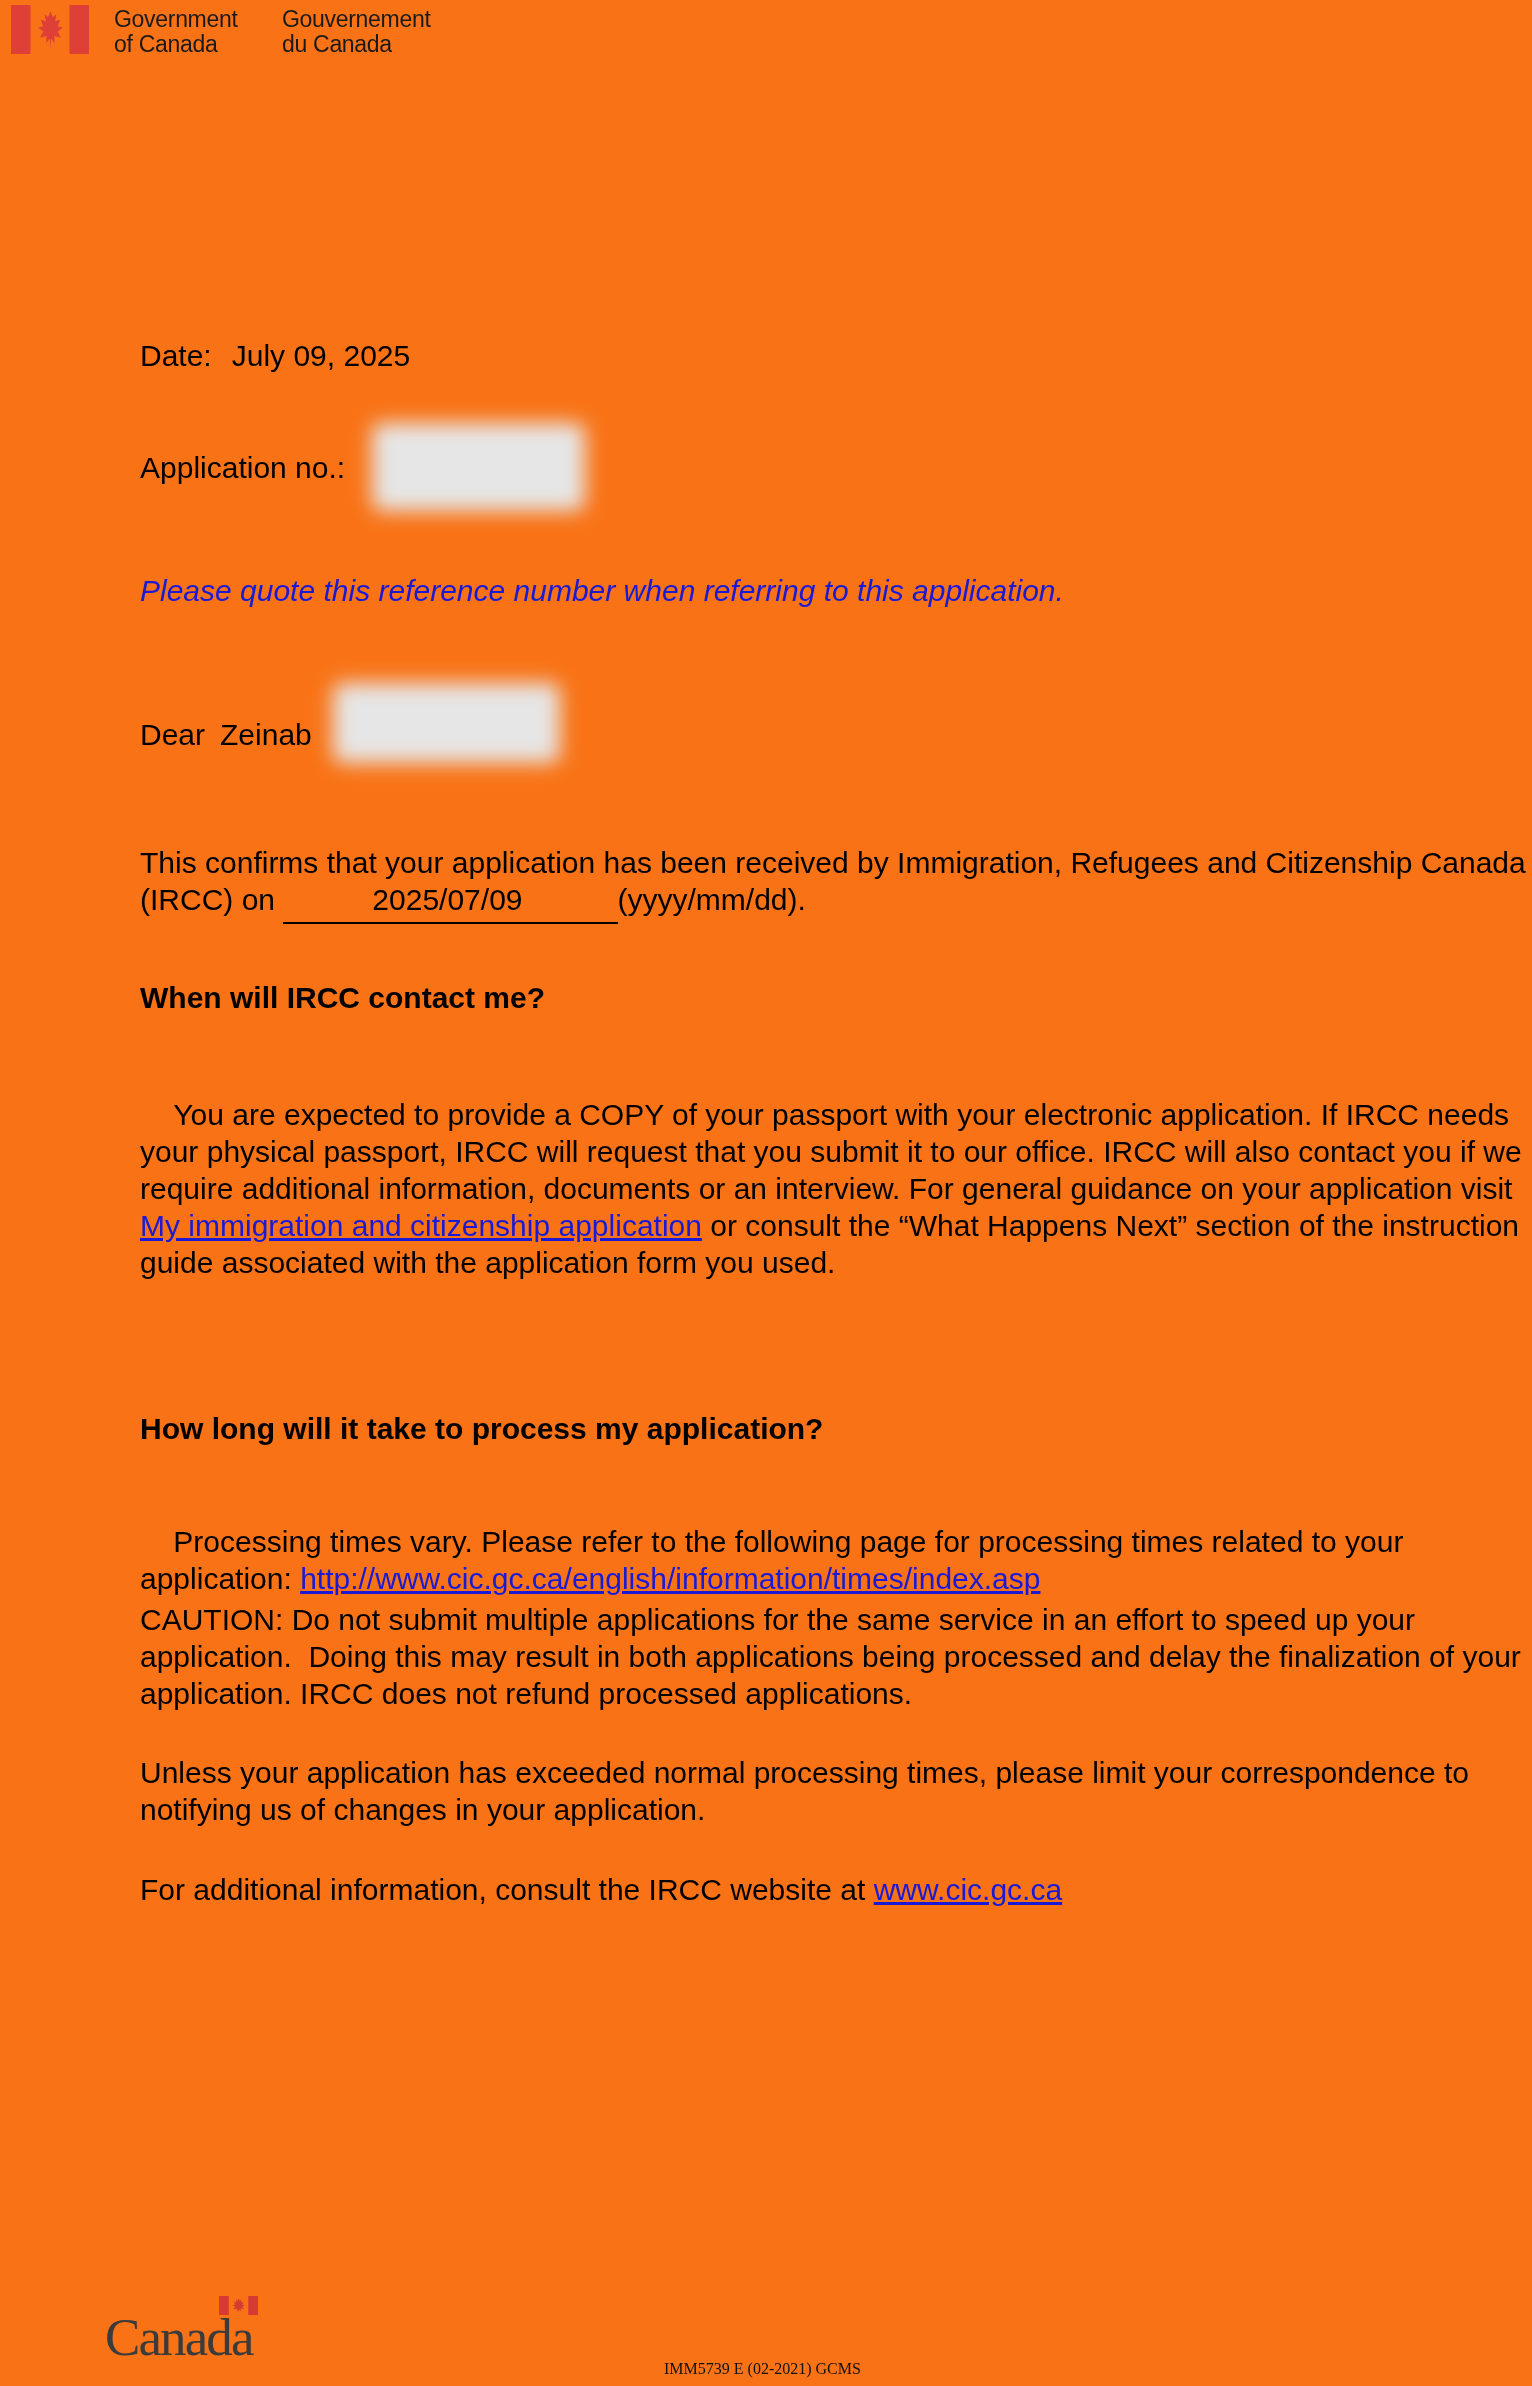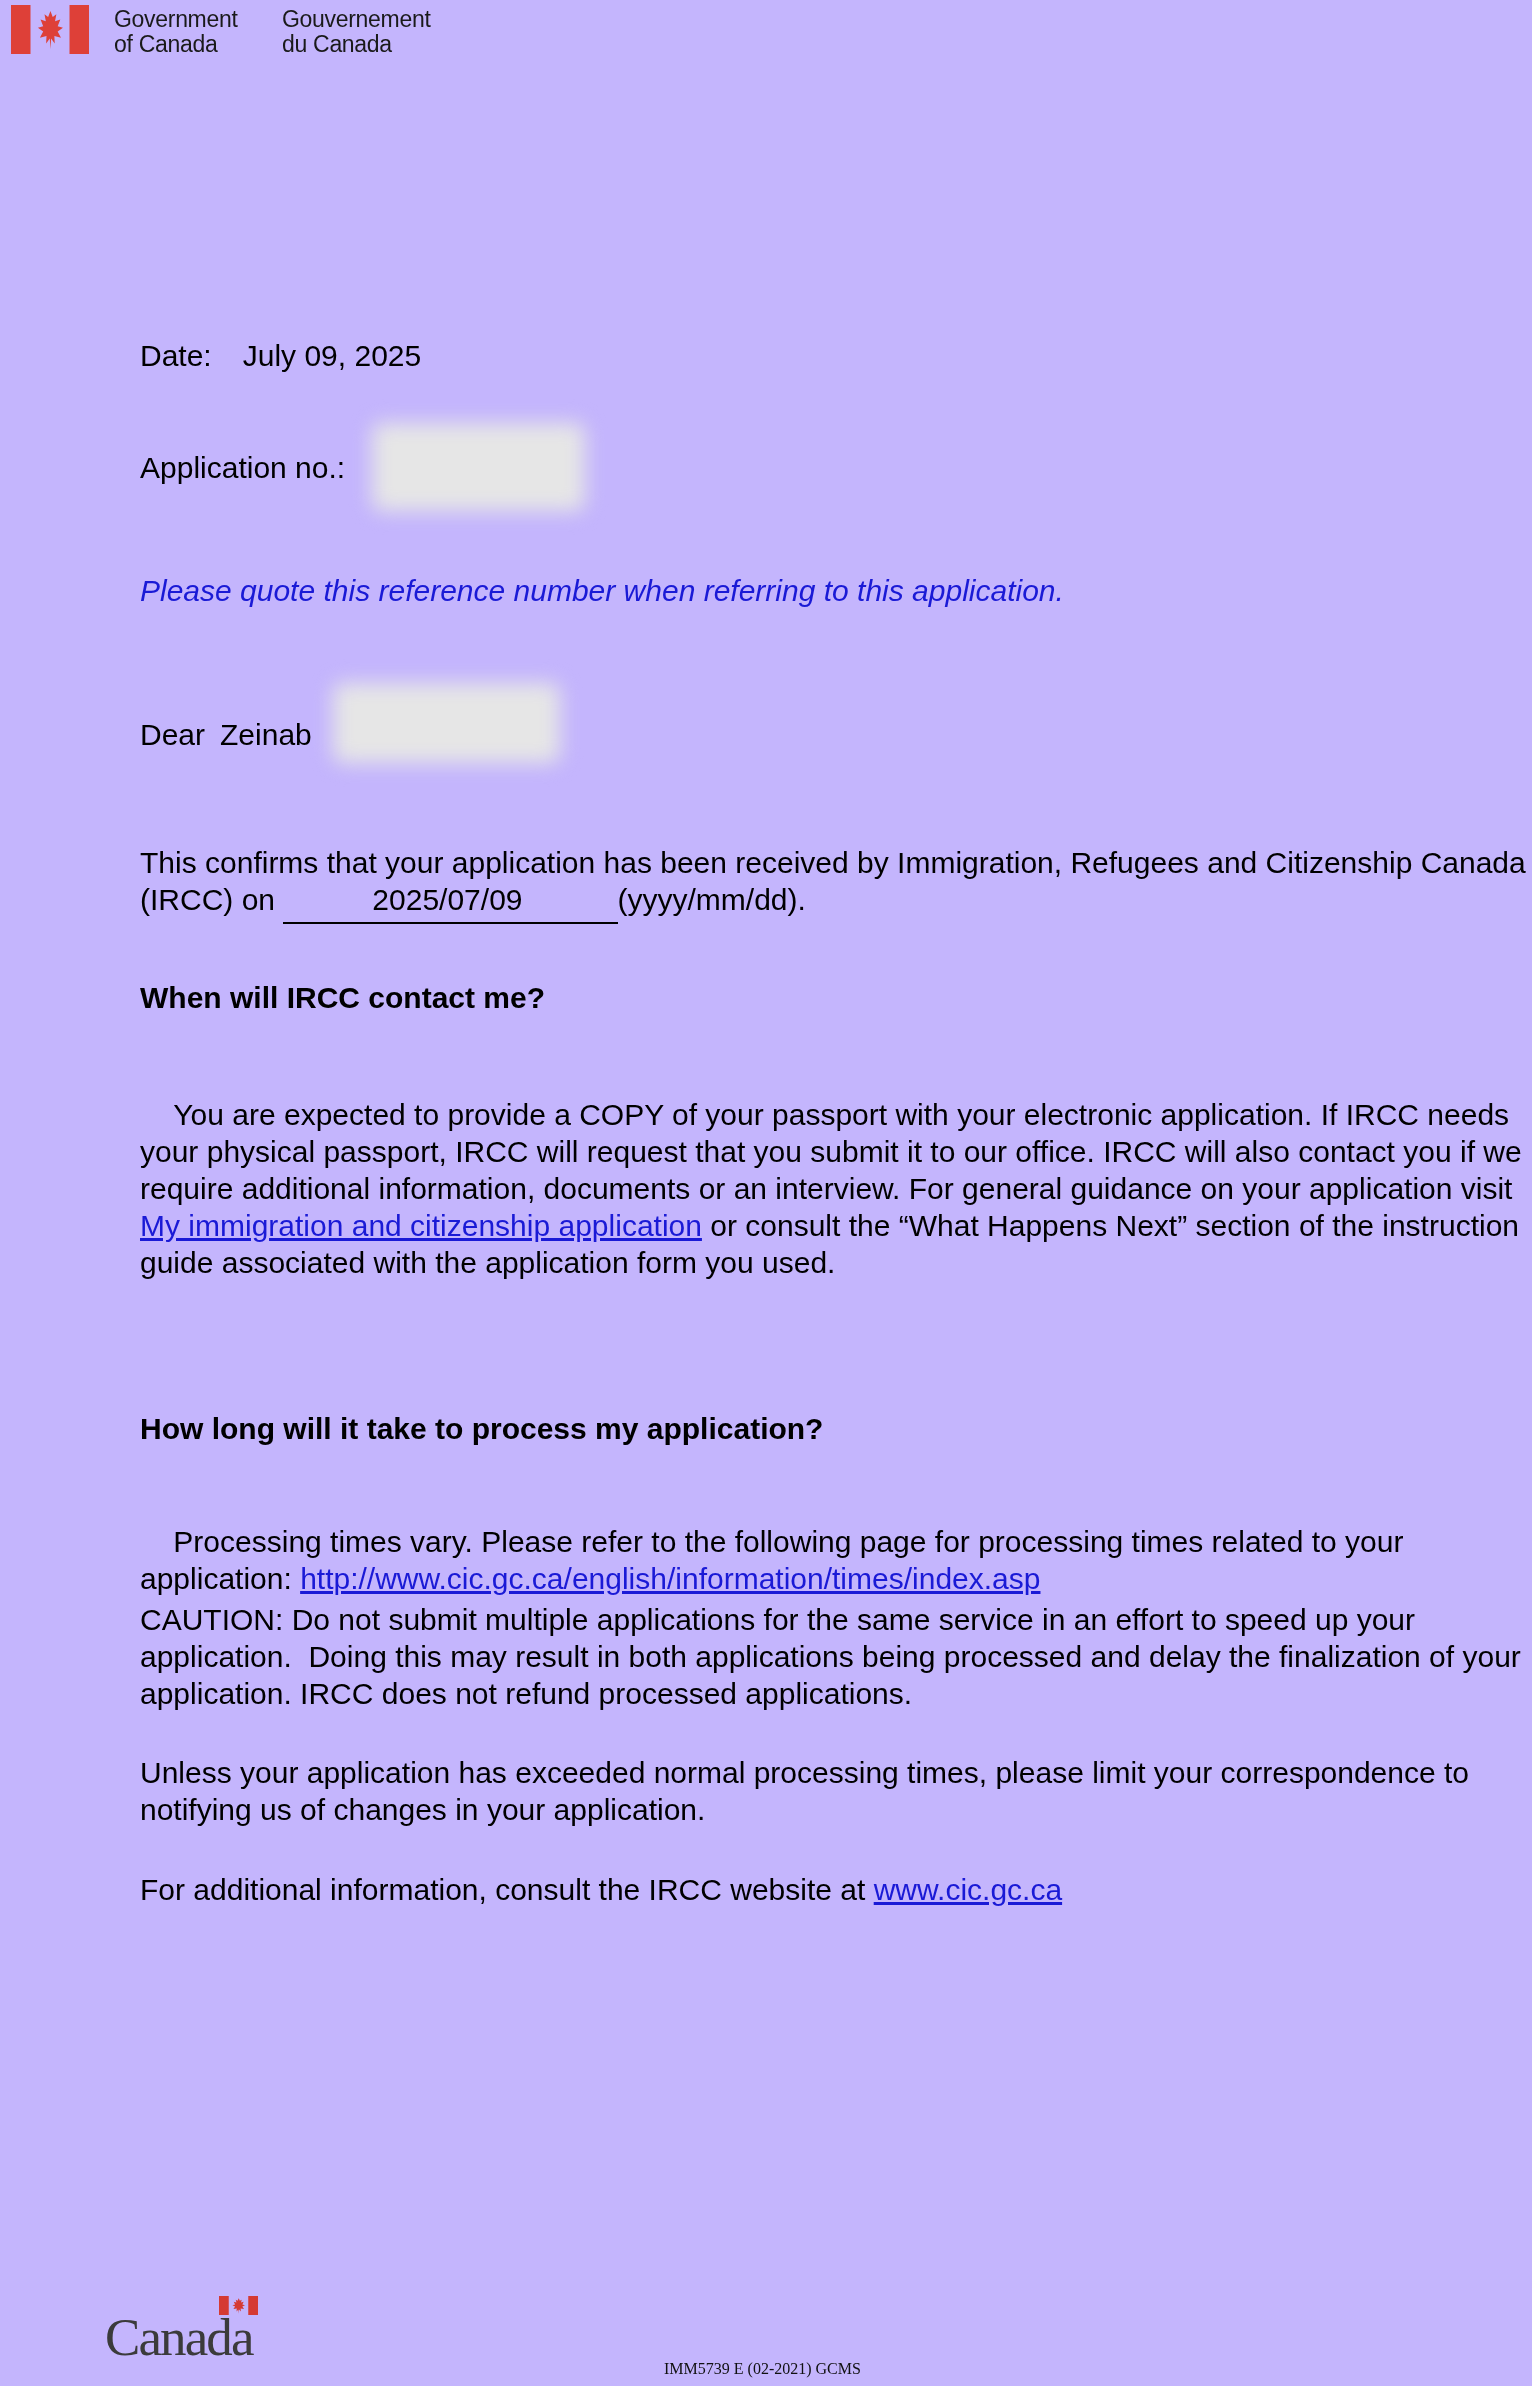--- a/index.html
+++ b/index.html
@@ -2,41 +2,41 @@
 <html style="--blue: #1a1ad6;font-size:15px"><head>
 <meta charset="utf-8">
 <style>
   * { box-sizing: border-box; }
   html, body { margin: 0; padding: 0; background: #888; }
   .page {
     position: relative;
     width: 1533px;
     height: 2387px;
     margin: 0 auto;
-    background: #c4b5fd;
+    background: #f97316;
     font-family: "Liberation Sans", sans-serif;
     color: #000;
     overflow: hidden;
   }
   .abs { position: absolute; }
 
   
   .goc-flag { left: 11.2px; top: 4.7px; width: 78px; height: 49px; }
   .goc-text { top: 6.5px; font-size: 23px; line-height: 25px; color: #1a1a1a; letter-spacing: -0.3px; }
   .goc-en { left: 114px; }
   .goc-fr { left: 282px; }
 
   
   .block { left: 140px; width: 1393px; font-size: 30px; line-height: 37px; }
   .para  { white-space: pre-wrap; }
   .heading { font-weight: bold; }
   .note { font-style: italic; color: var(--blue); }
   a.link { color: var(--blue); text-decoration: underline; cursor: pointer; }
 
-  .date-value { margin-left: 31px; }
+  .date-value { margin-left: 20px; }
   .salutation-name { margin-left: 15px; margin-top: 28px; }
 
   .date-underline {
     display: inline-block;
     border-bottom: 2.8px solid #000;
     padding: 0 95px 3.7px 89px;
   }
 
   .redaction {
     position: absolute;

